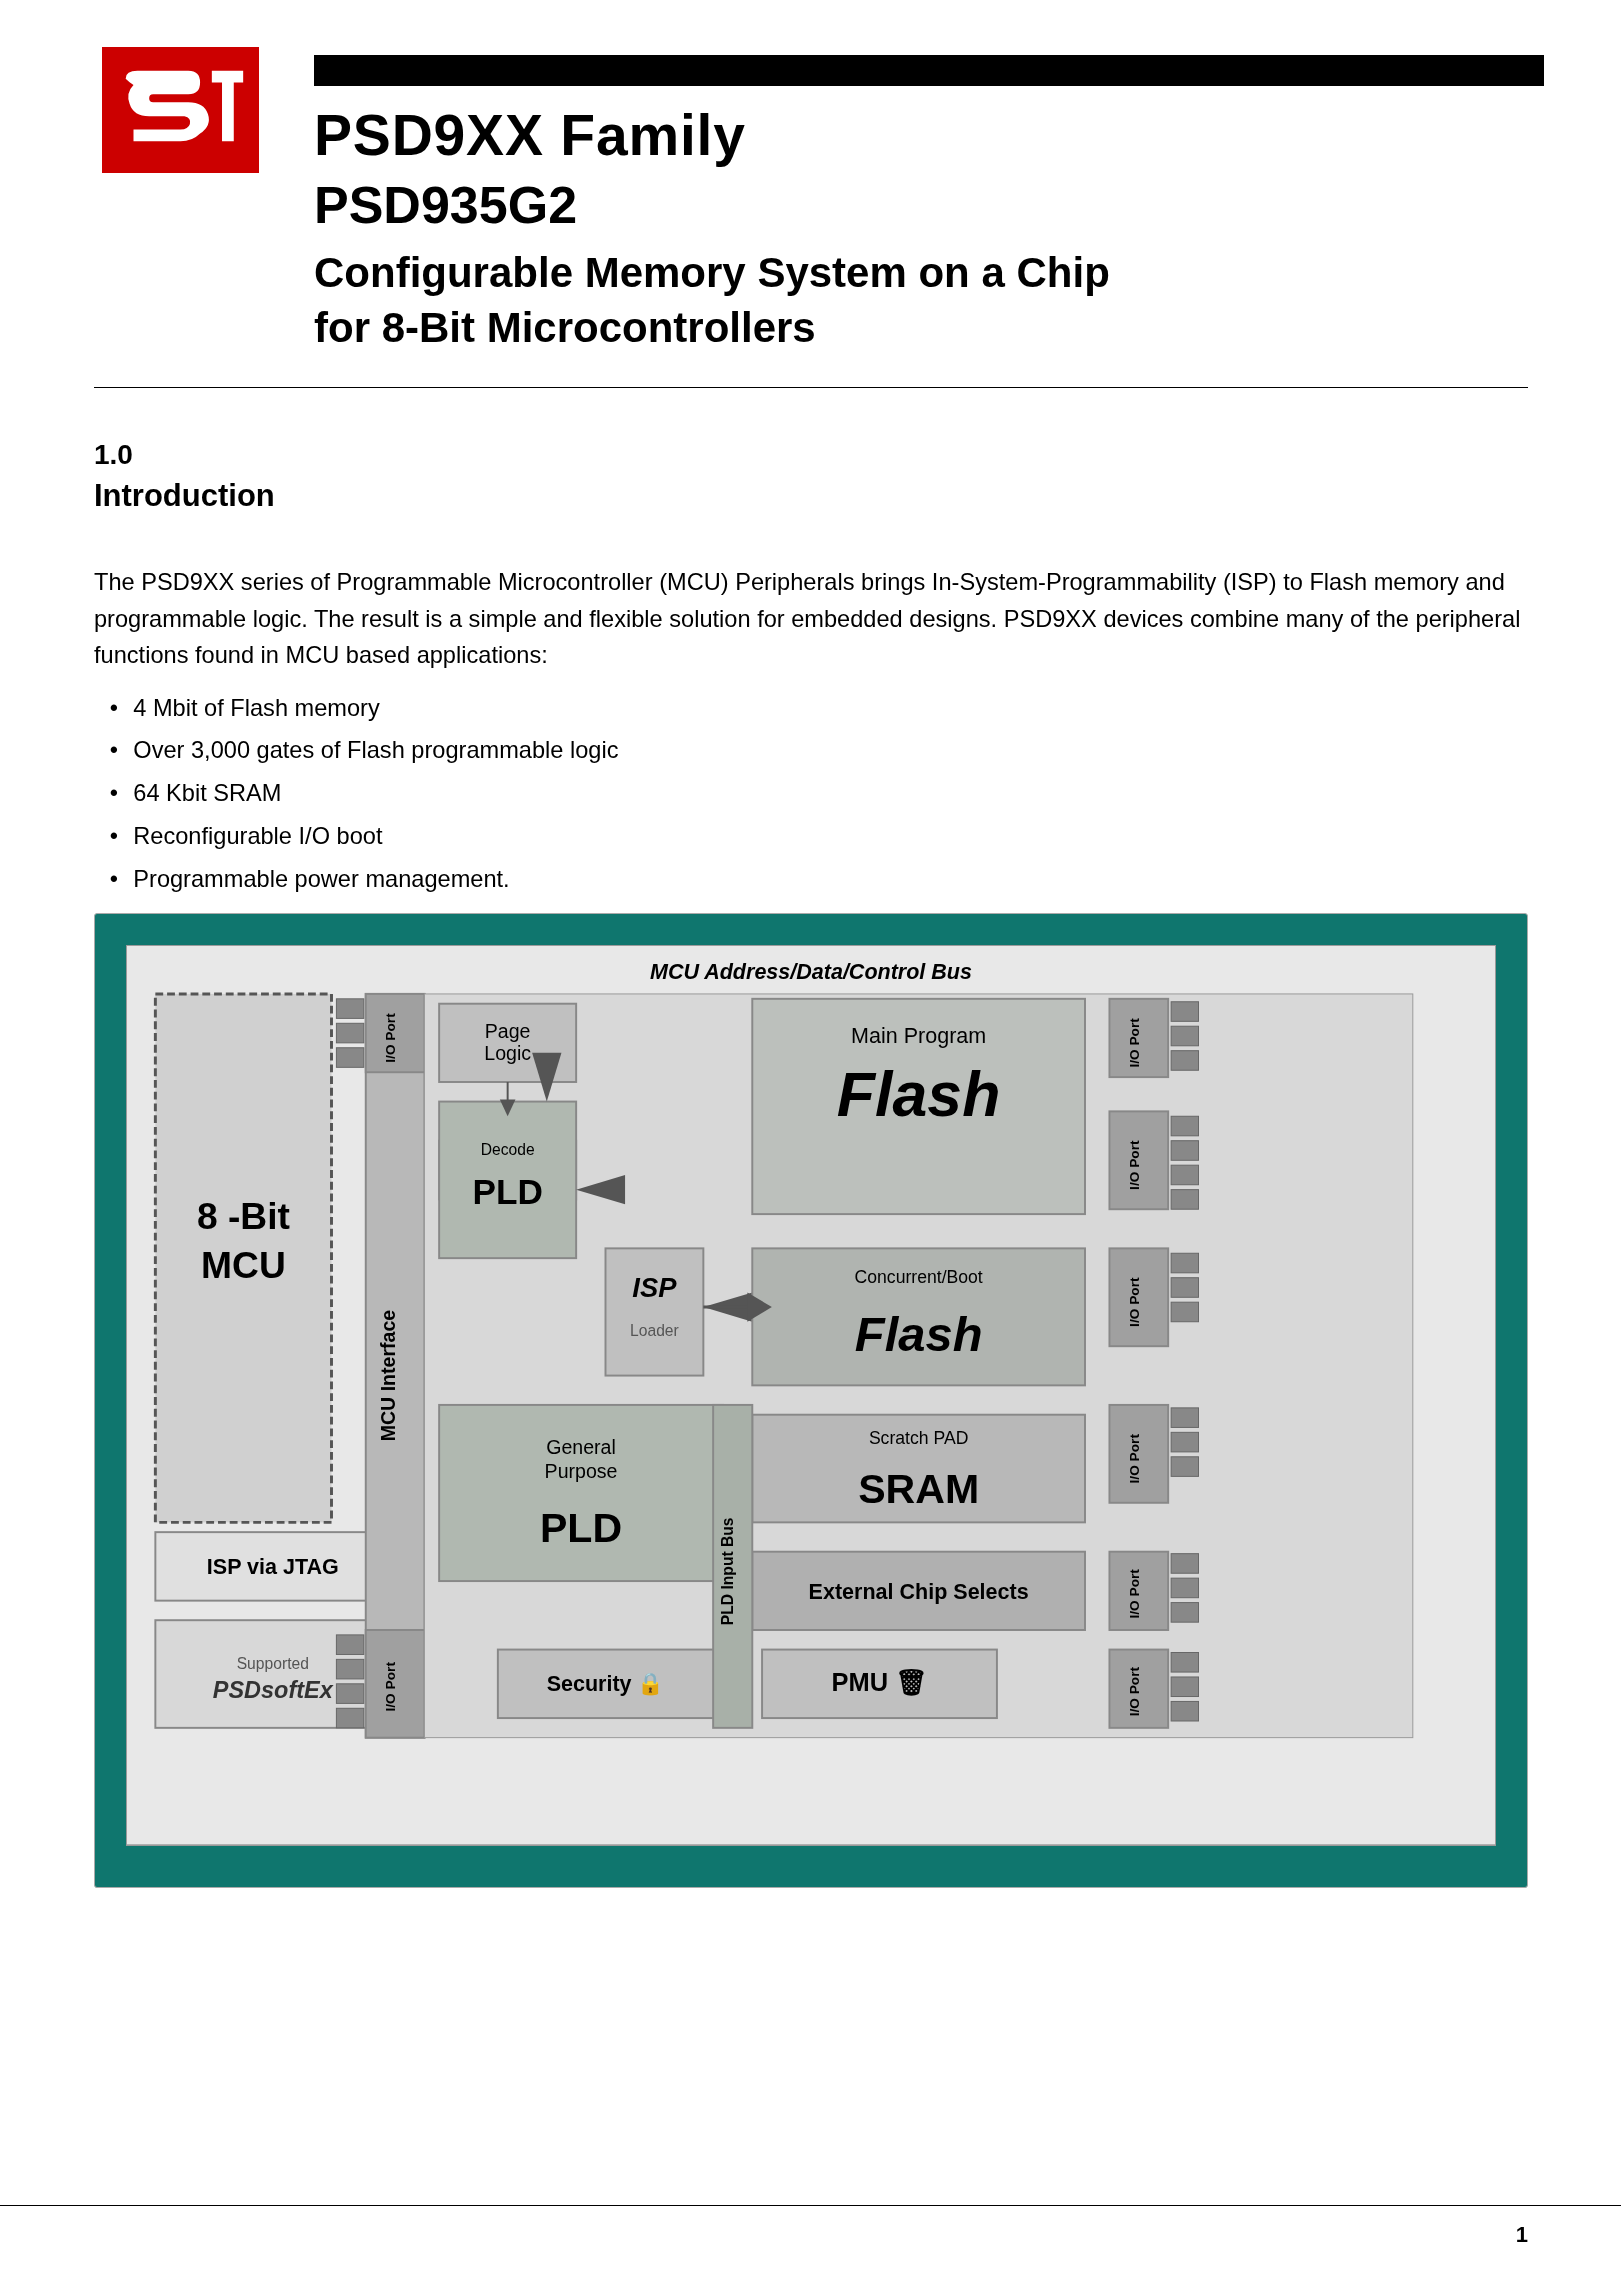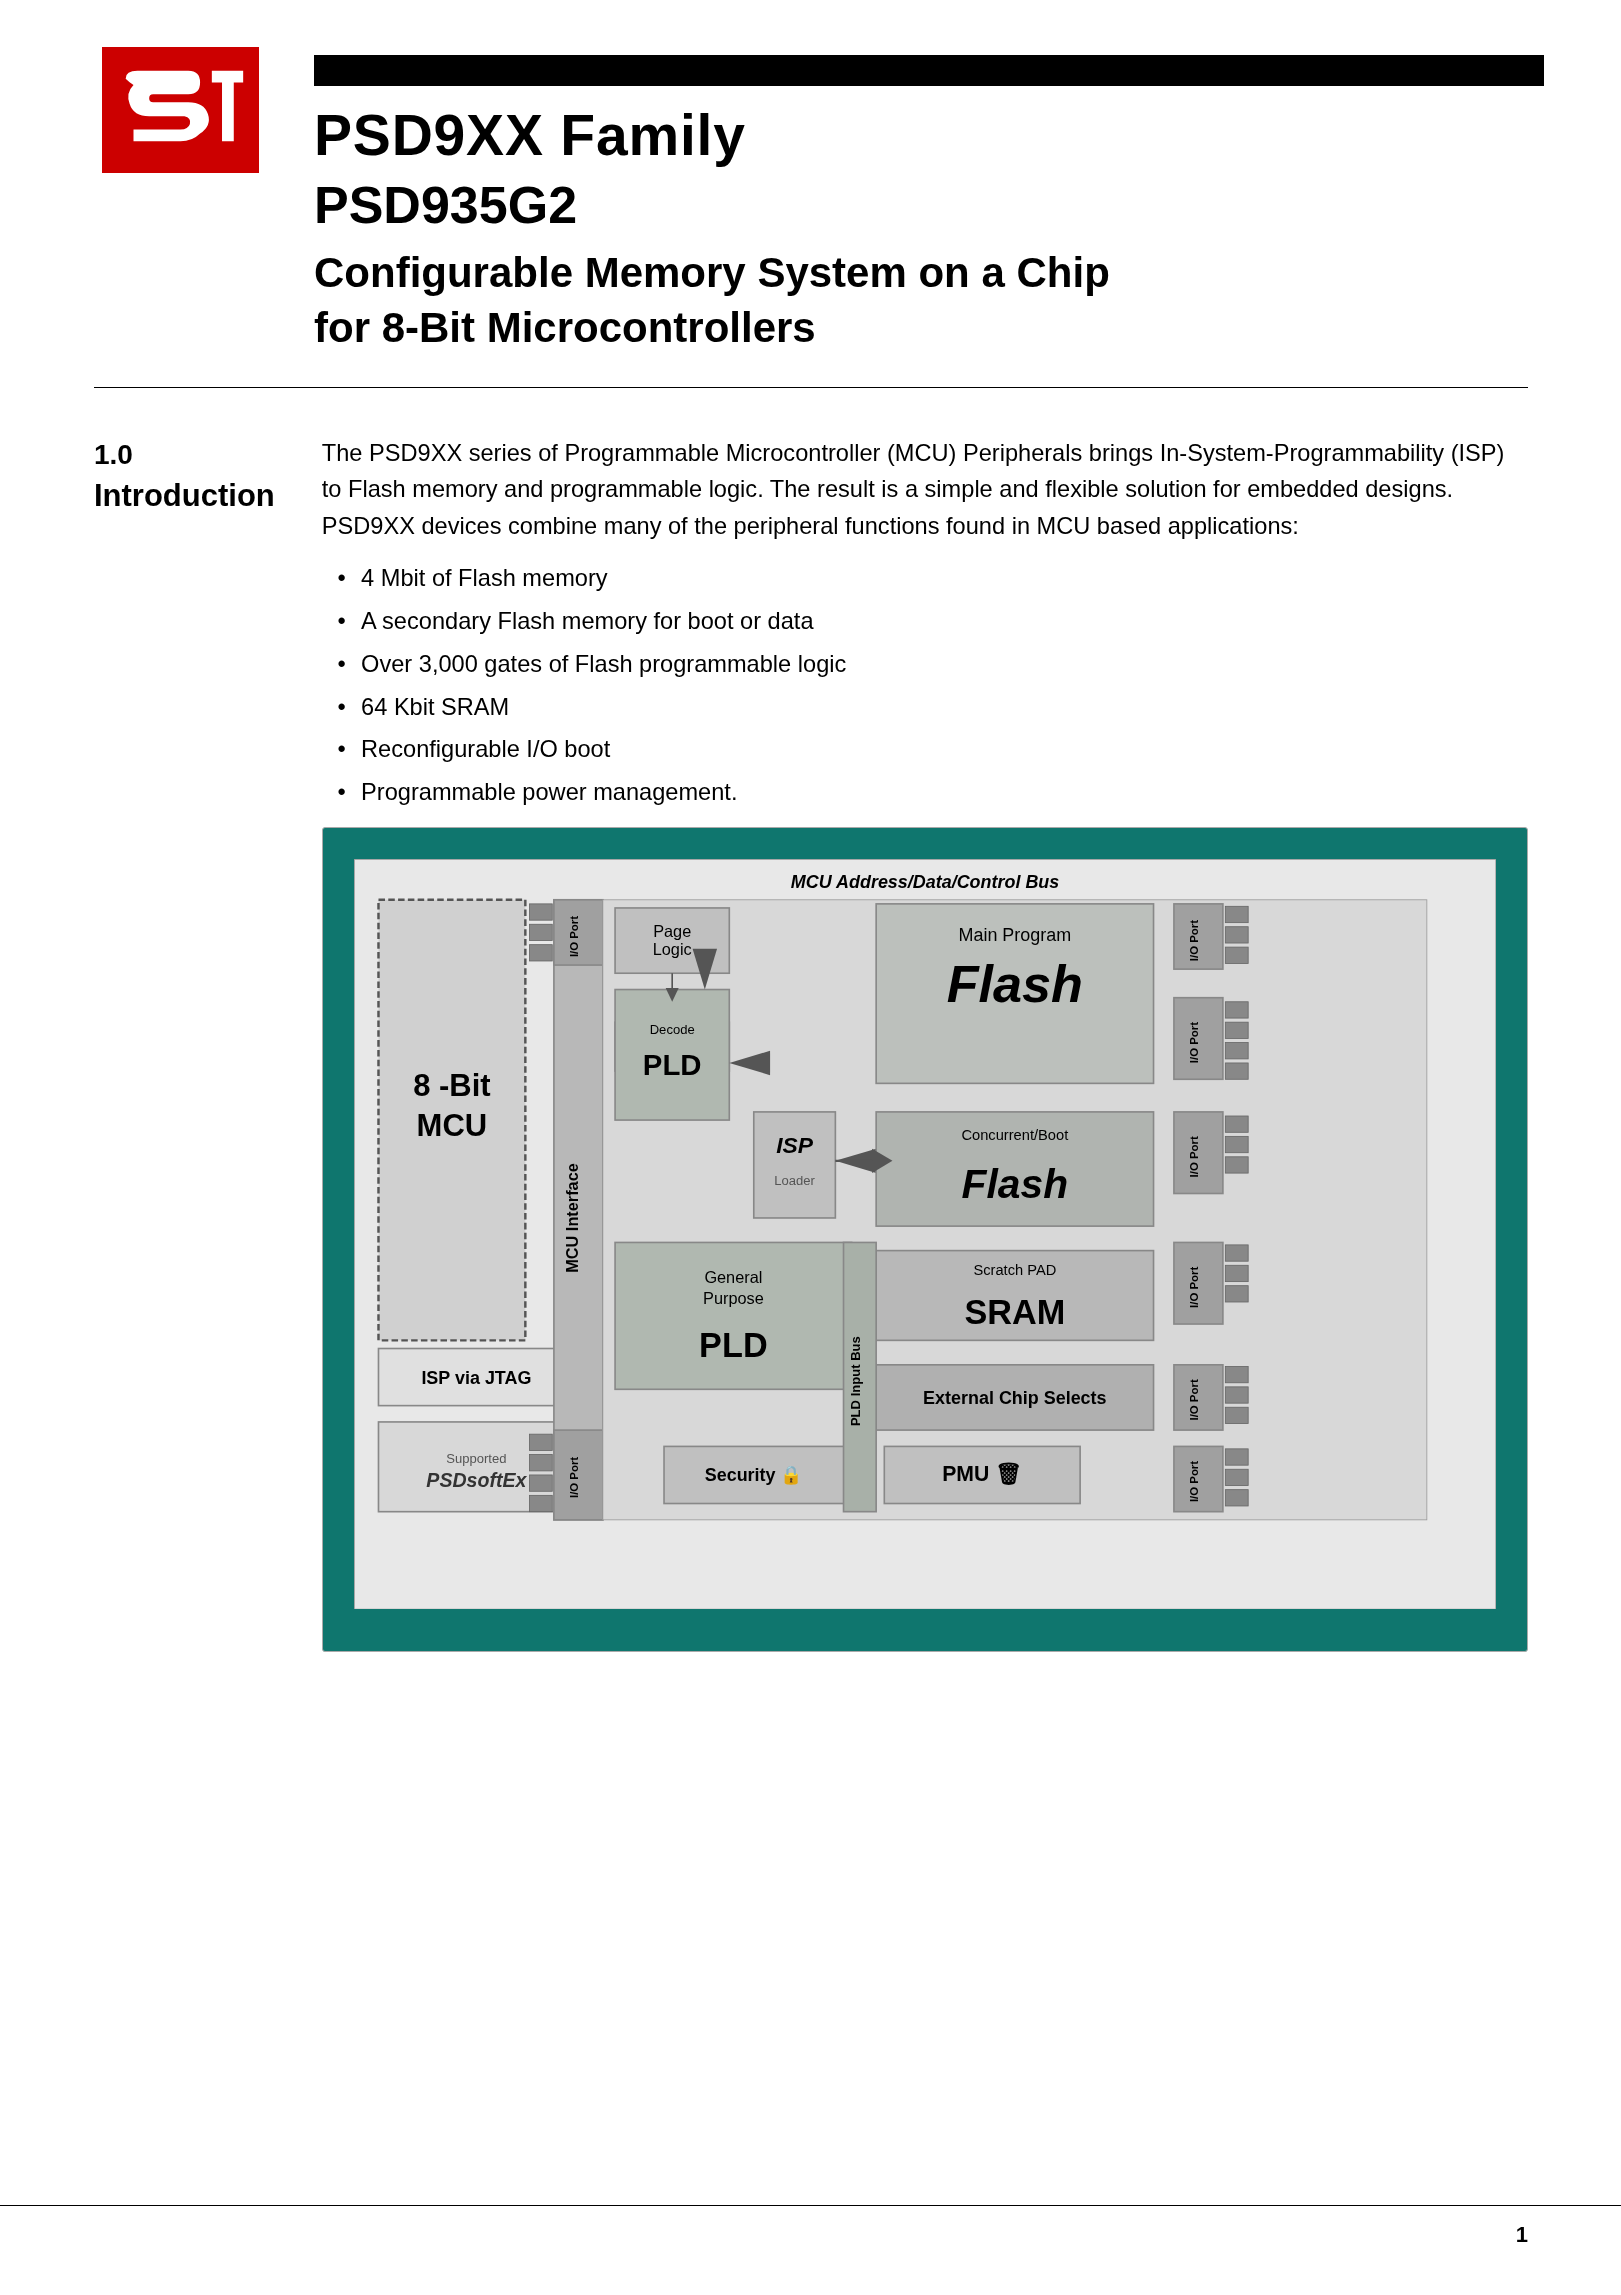--- a/index.html
+++ b/index.html
@@ -79,20 +79,21 @@
       border: none;
       border-top: 1.6px solid #000;
       margin: 0 94px;
     }
 
     
     .main-content {
       display: flex;
       padding: 47px 94px 47px 94px;
       gap: 47px;
+      flex-direction: column;
     }
 
     .section-label {
       min-width: 173px;
       font-size: 27px;
       font-weight: bold;
       line-height: 1.4;
     }
 
     .section-label .section-number {
@@ -202,21 +203,20 @@
   <div class="section-label">
     <span class="section-number">1.0</span>
     <span class="section-title">Introduction</span>
   </div>
 
   <div class="section-body">
     <p>The PSD9XX series of Programmable Microcontroller (MCU) Peripherals brings In-System-Programmability (ISP) to Flash memory and programmable logic. The result is a simple and flexible solution for embedded designs. PSD9XX devices combine many of the peripheral functions found in MCU based applications:</p>
 
     <ul class="bullet-list">
       <li>4 Mbit of Flash memory</li>
-      <li>A secondary Flash memory for boot or data</li>
       <li>Over 3,000 gates of Flash programmable logic</li>
       <li>64 Kbit SRAM</li>
       <li>Reconfigurable I/O boot</li>
       <li>Programmable power management.</li>
     </ul>
 
     <div class="diagram-container">
       <div class="diagram-svg-wrapper">
         <svg viewBox="0 0 1400 920" xmlns="http://www.w3.org/2000/svg" width="100%" style="font-size:30px">
 

